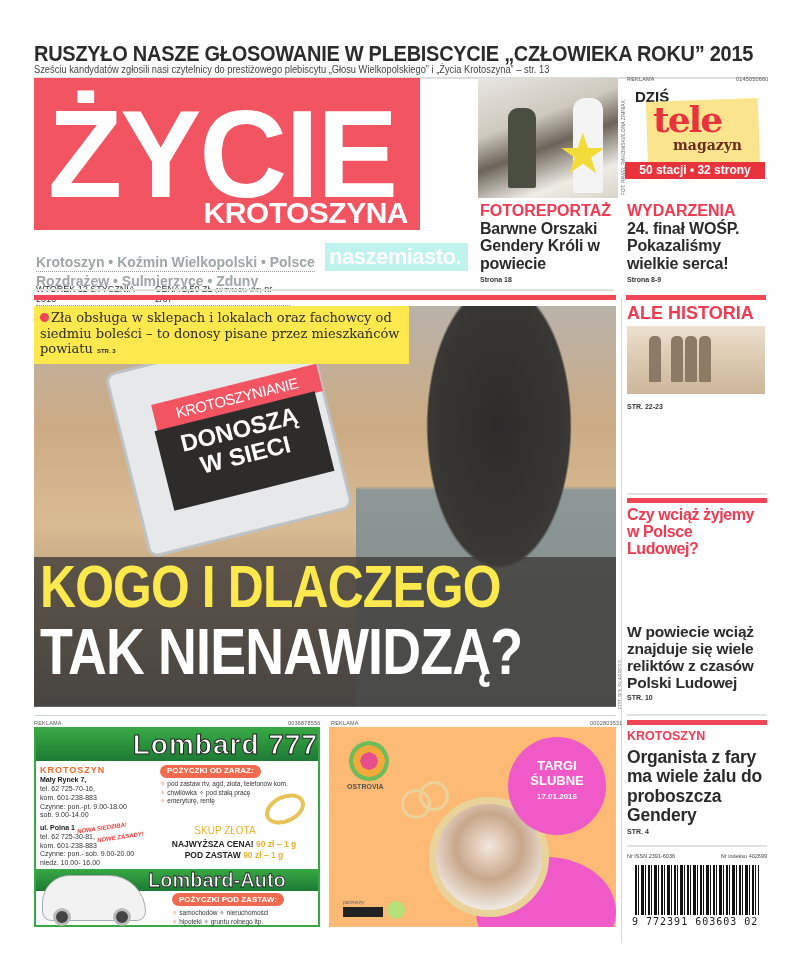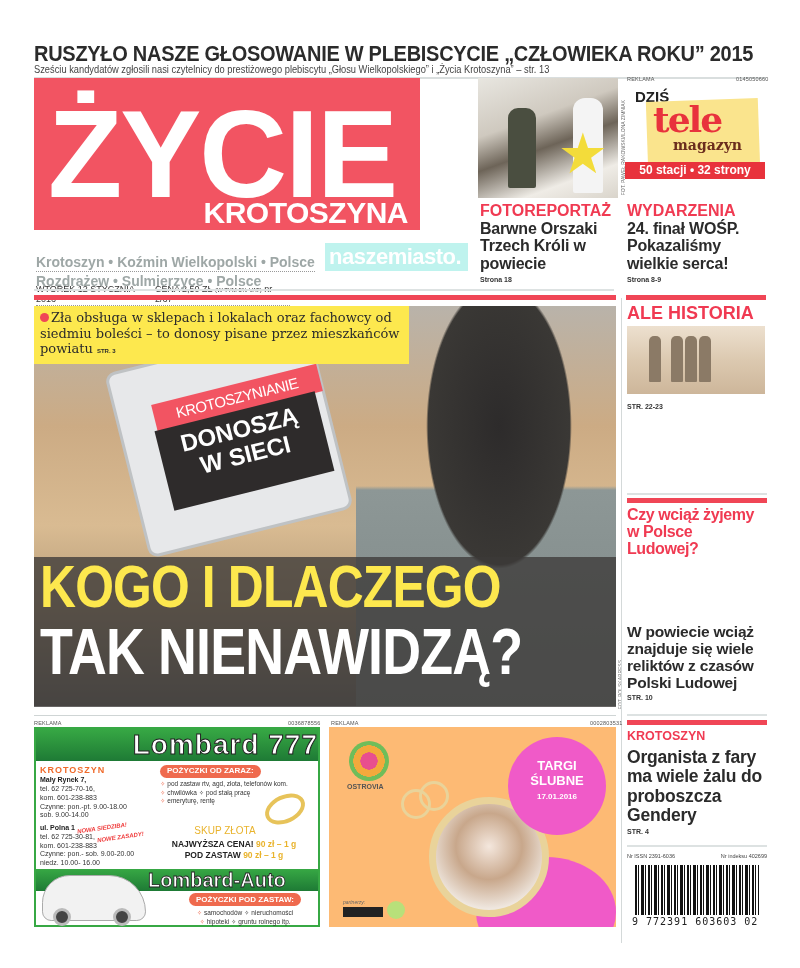--- a/index.html
+++ b/index.html
@@ -83,21 +83,21 @@
   .bullet { color: #ef6a4e; }
   .skup { position: absolute; left: 134px; top: 96px; width: 110px; text-align: center; color: #e9b32c; font-weight: normal; font-size: 10px; }
   .price-lines { position: absolute; left: 114px; top: 110px; width: 168px; text-align: center; font-size: 8.5px; font-weight: bold; color: #222; line-height: 1.35; }
   .price-lines .g { color: #e9b32c; }
   .ring { position: absolute; left: 228px; top: 66px; width: 42px; height: 28px; border: 4px solid #e7c35a; border-radius: 50%; transform: rotate(-25deg); }
   .auto-band { position: absolute; left: 0; top: 140px; width: 282px; height: 22px; background: linear-gradient(180deg,#37a844,#1e7a35); }
   .auto-title { position: absolute; left: 112px; top: 140px; font-weight: bold; color: #fff; font-size: 20px; line-height: 22px; -webkit-text-stroke: 0.8px #222; }
   .car { position: absolute; left: 6px; top: 146px; width: 104px; height: 46px; background: #f2f2f2; border-radius: 30px 40px 10px 10px; border: 1px solid #aaa; }
   .car .w1, .car .w2 { position: absolute; bottom: -6px; width: 18px; height: 18px; background: #444; border-radius: 50%; border: 3px solid #bbb; }
   .car .w1 { left: 10px; } .car .w2 { right: 14px; }
-  .auto-right { position: absolute; left: 136px; top: 164px; width: 146px; font-size: 6.5px; color: #333; line-height: 1.4; text-align: center; }
+  .auto-right { position: absolute; left: 136px; top: 164px; width: 146px; font-size: 6.5px; color: #333; line-height: 1.4; text-align: left; }
 
   .targi { left: 329px; top: 727px; width: 287px; height: 200px; background: #fdba74; overflow: hidden; }
   .targi .pink-circle { position: absolute; right: 10px; top: 10px; width: 98px; height: 98px; border-radius: 50%; background: #f05ac8; color: #fff; text-align: center; padding-top: 22px; font-weight: bold; font-size: 13px; line-height: 1.15; }
   .targi .pink-circle .date { font-size: 8px; margin-top: 3px; }
   .targi .pink-bottom { position: absolute; right: 0; bottom: -40px; width: 140px; height: 110px; border-radius: 50%; background: #f05ac8; }
   .targi .gold-ring { position: absolute; left: 100px; top: 70px; width: 120px; height: 120px; border-radius: 50%; border: 7px solid #e9d39a; background: radial-gradient(circle at 50% 40%, #f4e7dd 0%, #c8a78b 40%, #efe7df 75%); }
   .targi .r1, .targi .r2 { position: absolute; width: 30px; height: 30px; border: 3px solid #e9d39a; border-radius: 50%; }
   .targi .r1 { left: 72px; top: 62px; } .targi .r2 { left: 90px; top: 54px; }
   .targi .logo { position: absolute; left: 20px; top: 14px; width: 40px; height: 40px; border-radius: 50%; background: radial-gradient(circle, #e84f8f 0 30%, #f3a93c 31% 55%, #6fbd5a 56% 80%, transparent 81%); }
   .targi .logo-text { position: absolute; left: 18px; top: 56px; font-size: 7px; font-weight: bold; color: #555; }
@@ -118,33 +118,33 @@
 
 <div class="abs masthead">
   <div class="big">ŻYCIE</div>
   <div class="small">KROTOSZYNA</div>
 </div>
 <div class="abs meta-row">
   <span>WTOREK 12 STYCZNIA 2016</span>
   <span class="price"><span>CENA 2,50 ZŁ</span> <small>(W TYM 5% VAT)</small> <span>nr 2/67</span></span>
 </div>
 <div class="abs cities1">Krotoszyn • Koźmin Wielkopolski • Polsce</div>
-<div class="abs cities2">Rozdrażew • Sulmierzyce • Polsce</div>
+<div class="abs cities2">Rozdrażew • Sulmierzyce • Zduny</div>
 <div class="abs naszemiasto">naszemiasto.</div>
 <div class="abs sep-rule"></div>
 
 <div class="abs photo1">
   <div class="figure"></div>
   <div class="angel"></div>
   <div class="star">★</div>
 </div>
 <div class="abs photo1-credit">FOT. PAWEŁ RAKOWSKI/ILONA ZIMNIAK</div>
 <div class="abs story1">
   <div class="kicker">FOTOREPORTAŻ</div>
-  <div class="head">Barwne Orszaki Trzech Króli w powiecie</div>
+  <div class="head">Barwne Orszaki Gendery Króli w powiecie</div>
   <div class="pg">Strona 18</div>
 </div>
 
 <div class="abs ad-label" style="left:627px;top:76px;">REKLAMA</div>
 <div class="abs ad-label" style="left:736px;top:76px;">0145050660</div>
 <div class="abs tele-box">
   <div class="dzis">DZIŚ</div>
   <div class="yellow"></div>
   <div class="tele">tele</div>
   <div class="mag">magazyn</div>

